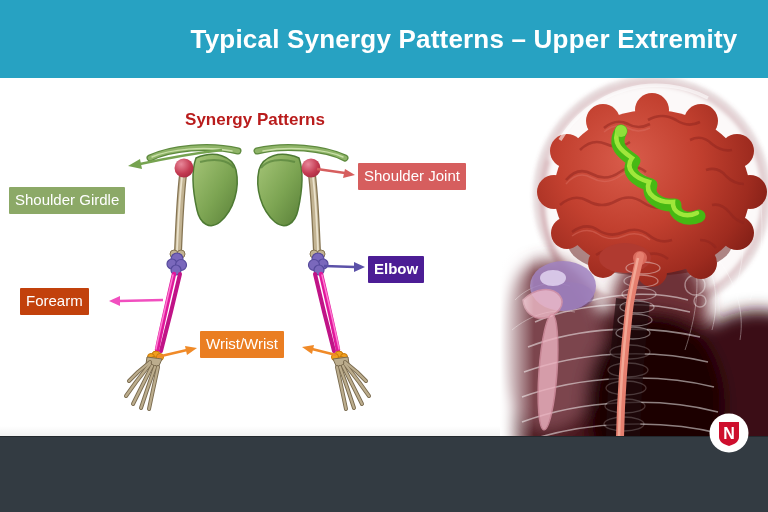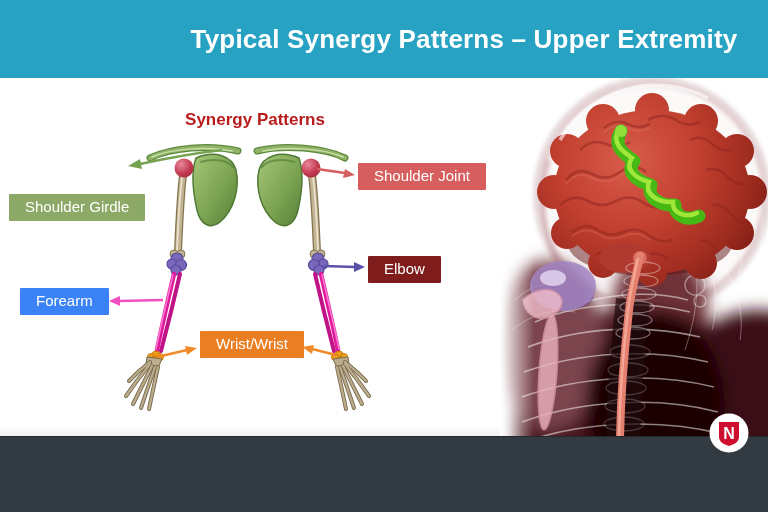--- a/index.html
+++ b/index.html
@@ -11,21 +11,21 @@
   .titlebar h1{margin:0;font-size:26px;font-weight:bold;color:#fff;
                transform:translateX(36px);letter-spacing:.2px;white-space:nowrap;}
   
   .content{position:absolute;left:0;top:78px;width:768px;height:358px;background:#fff;}
   .content .shade{position:absolute;left:0;bottom:0;width:100%;height:10px;
                   background:linear-gradient(rgba(0,0,0,0),rgba(0,0,0,.05));}
   svg.scene{position:absolute;left:0;top:0;width:768px;height:512px;z-index:1;}
   .diagram-heading{position:absolute;left:150px;top:110px;width:210px;margin:0;
                    text-align:center;font-size:17px;font-weight:bold;z-index:2;}
   .tag{position:absolute;z-index:3;color:#fff;font-size:15px;line-height:20px;
-       padding:3px 16px 4px;white-space:nowrap;border-radius:1px;}
+       padding:3px 6px 4px;white-space:nowrap;border-radius:1px;}
   
   .bottombar{position:absolute;left:0;top:436px;width:768px;height:76px;z-index:2;
              border-top:1px solid #23292e;box-sizing:border-box;}
   .logo-badge{position:absolute;left:709px;top:413px;width:40px;height:40px;z-index:5;}
 </style>
 </head>
 <body>
 
 <div class="stage">
 
@@ -312,24 +312,24 @@
         <g>
           <path d="M336 355 L312 349" fill="none" stroke="#F08A28" stroke-width="2.5"></path>
           <polygon points="302,347 314,345 312,354" fill="#F08A28"></polygon>
         </g>
       </g>
     </g>
   </svg>
 
   <h2 class="diagram-heading" style="color: #b91c1c;">Synergy Patterns</h2>
 
-  <div class="tag" style="left: 9px; top: 194px; background-color: rgb(140, 169, 103);">Shoulder Girdle</div>
+  <div class="tag" style="left: 9px; top: 187px; background-color: rgb(140, 169, 103);">Shoulder Girdle</div>
   <div class="tag" style="left: 358px; top: 163px; background-color: rgb(214, 94, 94);">Shoulder Joint</div>
-  <div class="tag" style="left: 368px; top: 256px; background-color: #7f1d1d;">Elbow</div>
-  <div class="tag" style="left: 20px; top: 288px; background-color: #3b82f6;">Forearm</div>
+  <div class="tag" style="left: 368px; top: 256px; background-color: #4c1d95; font-weight: bold;">Elbow</div>
+  <div class="tag" style="left: 20px; top: 288px; background-color: #c2410c;">Forearm</div>
   <div class="tag" style="left: 200px; top: 331px; background-color: rgb(234, 126, 34);">Wrist/Wrist</div>
 
   <footer class="bottombar" style="background-color: rgb(51, 59, 66);"></footer>
 
   <div class="logo-badge">
     <svg viewBox="0 0 40 40" width="40" height="40">
       <circle cx="20" cy="20" r="19.5" fill="#FFFFFF"></circle>
       <path d="M10 9 H30 V24 C30 28.5 25.5 31.5 20 33 C14.5 31.5 10 28.5 10 24 Z" style="fill: rgb(206, 14, 45);"></path>
       <text x="20" y="26" text-anchor="middle" font-family="Liberation Sans, sans-serif" font-size="16" font-weight="bold" fill="#FFFFFF">N</text>
     </svg>

